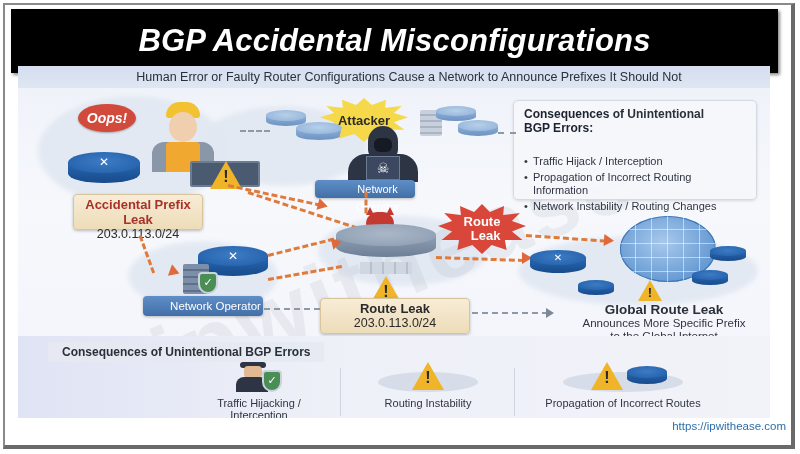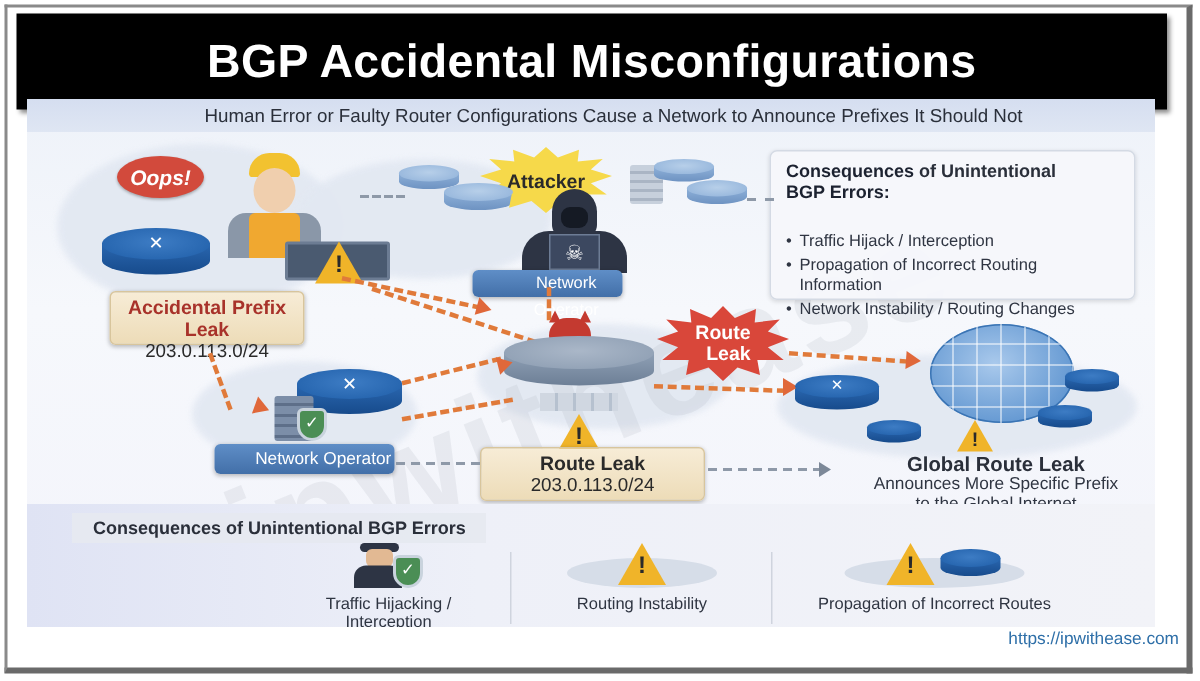--- a/index.html
+++ b/index.html
@@ -8,21 +8,21 @@
 
   .frame {
     position: absolute; left: 3px; top: 3px; width: 792px; height: 446px;
     border: 2px solid #8a8a8a; border-right-width: 4px; border-bottom-width: 4px;
     border-right-color: #6a6a6a; border-bottom-color: #6a6a6a;
     background: #ffffff;
   }
   .title-bar {
     position: absolute; left: 11px; top: 9px; width: 767px; height: 64px;
     background: #000000; box-shadow: 2px 2px 3px rgba(0,0,0,0.45);
-    display: flex; align-items: center; justify-content: center;
+    display: flex; align-items: center; justify-content: center; font-style: italic;
   }
   .title-bar span { color: #ffffff; font-size: 31px; font-weight: bold; letter-spacing: 0.2px; }
 
   .canvas {
     position: absolute; left: 18px; top: 66px; width: 752px; height: 352px;
     background: linear-gradient(180deg, #eef2f9 0%, #f6f8fc 40%, #f3f4fb 100%);
     overflow: hidden;
   }
   .subtitle {
     position: absolute; left: 0; top: 0; width: 752px; height: 22px;

